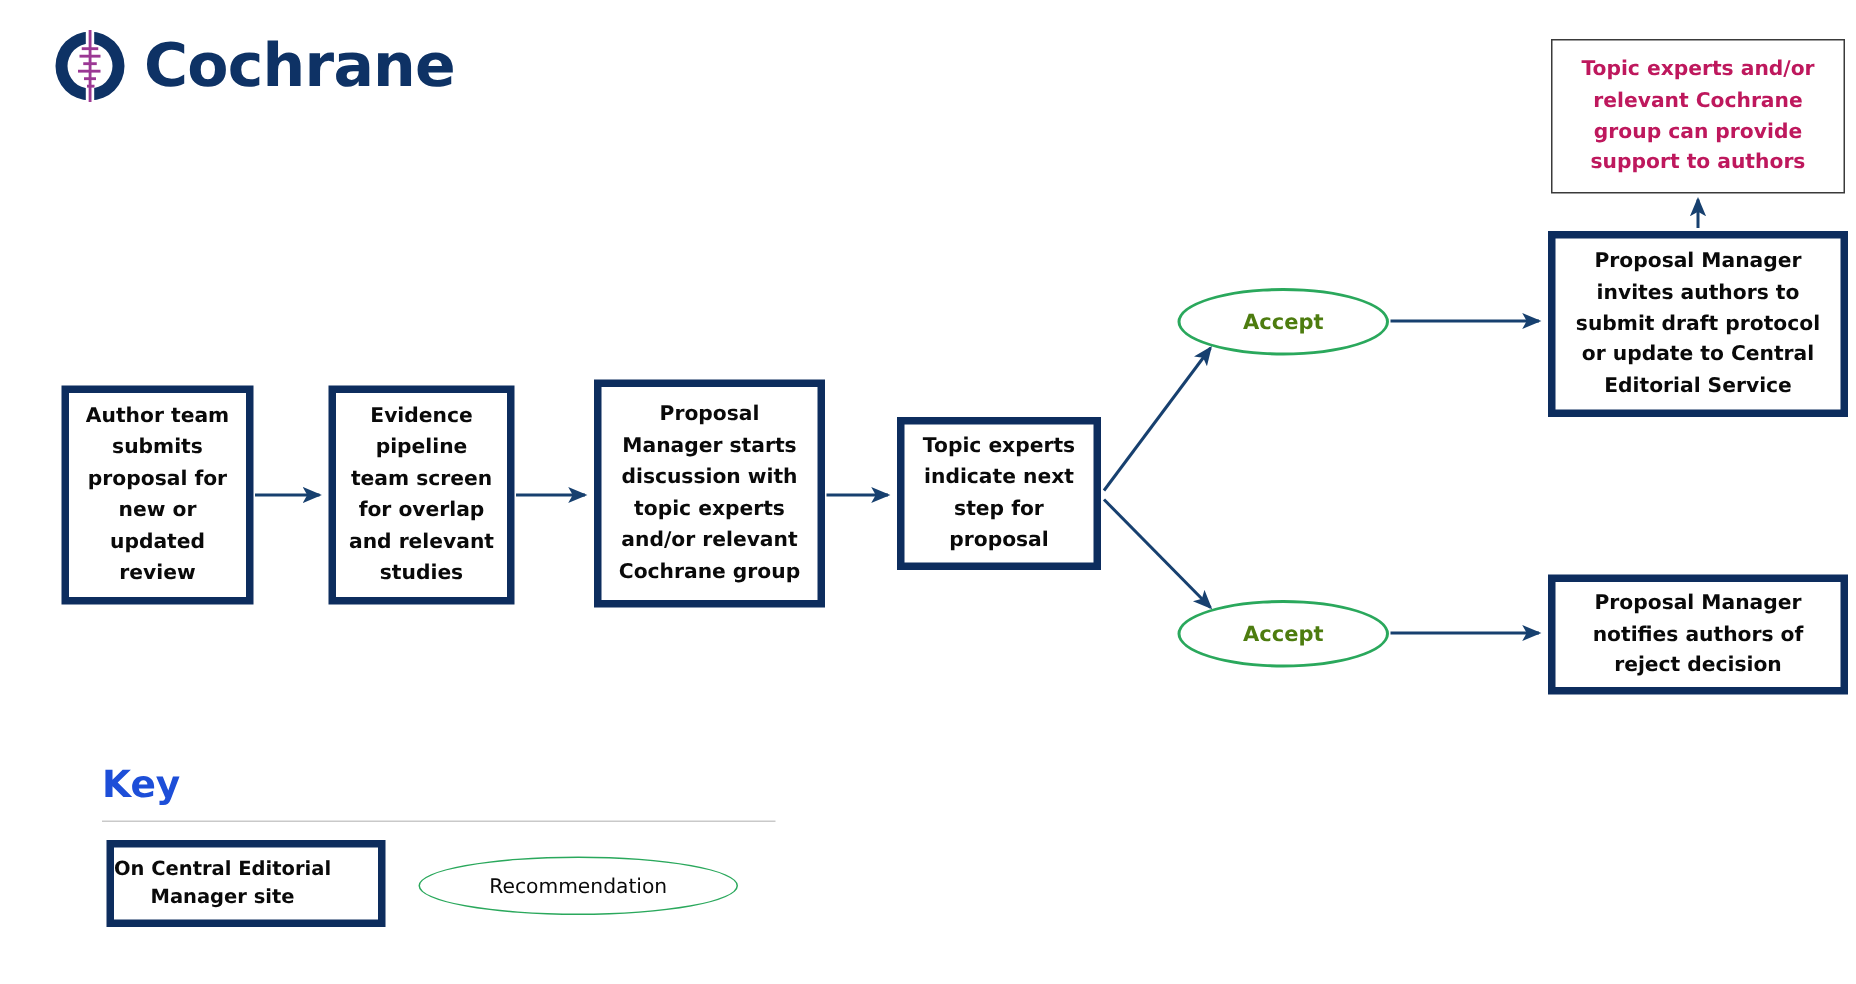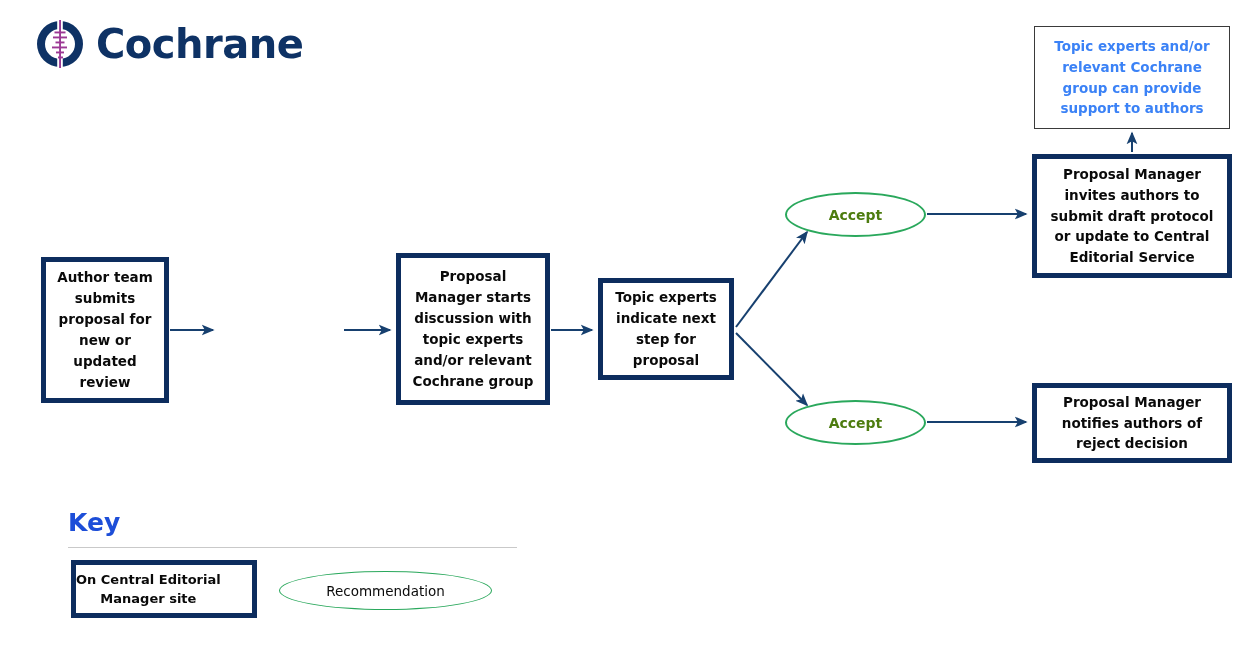--- a/index.html
+++ b/index.html
@@ -87,21 +87,21 @@
     font-size: 13.5px;
     line-height: 1.55;
     color: #0a0a0a;
   }
   .node.box-thin {
     border: 1.5px solid #3a3a3a;
     font-family: "DejaVu Sans", sans-serif;
     font-weight: bold;
     font-size: 13.5px;
     line-height: 1.55;
-    color: #3b82f6;
+    color: #be185d;
   }
   .node .node-text {
     padding: 0 6px;
     white-space: pre-line;
   }
 
   .ellipse {
     position: absolute;
     box-sizing: border-box;
     border: 2px solid #2aa85c;
@@ -247,20 +247,28 @@
 
   <div class="node box-navy" style="left:21px; top:257px; width:128px; height:146px;">
     <span class="node-text">Author team
 submits
 proposal for
 new or
 updated
 review</span>
   </div>
 
+  <div class="node box-navy" style="left:199px; top:257px; width:124px; height:146px;">
+    <span class="node-text">Evidence
+pipeline
+team screen
+for overlap
+and relevant
+studies</span>
+  </div>
 
   <div class="node box-navy" style="left:376px; top:253px; width:154px; height:152px;">
     <span class="node-text">Proposal
 Manager starts
 discussion with
 topic experts
 and/or relevant
 Cochrane group</span>
   </div>
 

